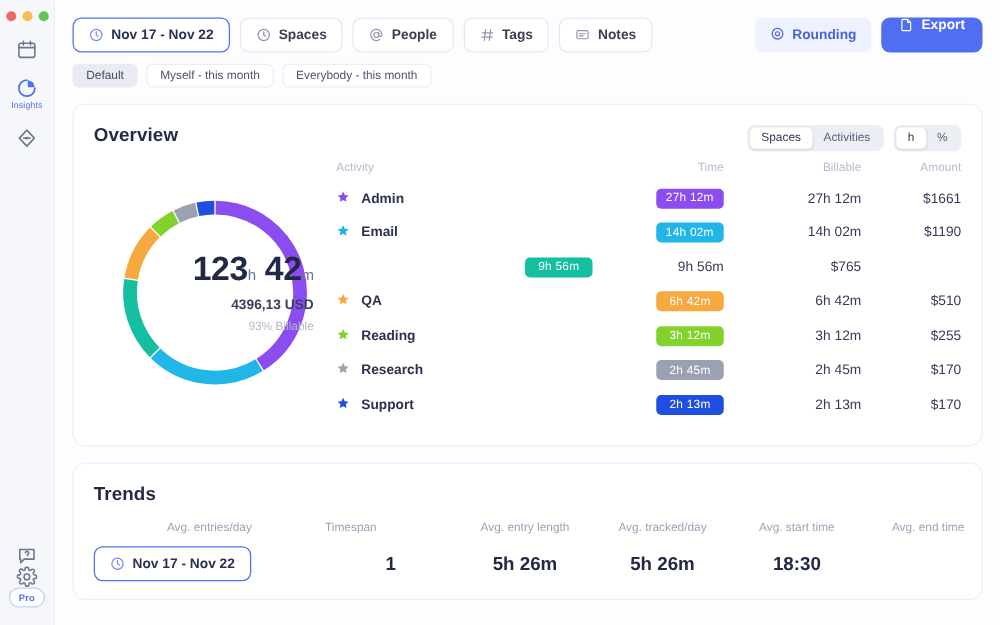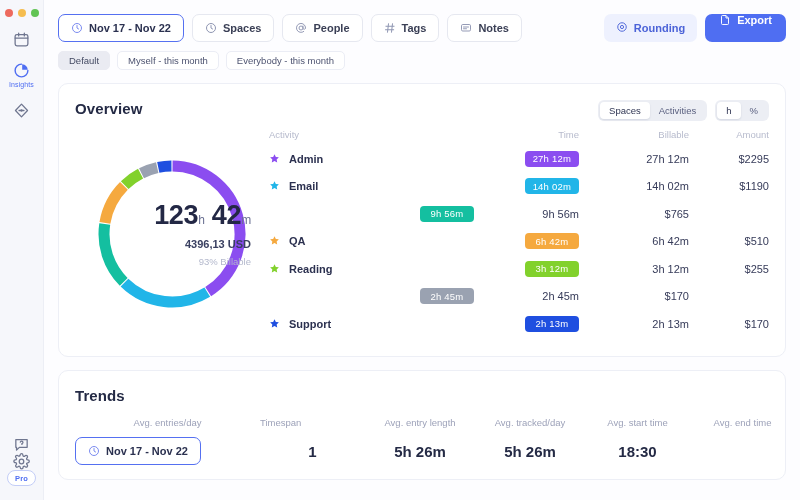--- a/index.html
+++ b/index.html
@@ -368,21 +368,21 @@
                 <div class="act">
                   <span><svg width="11" height="11" viewBox="0 0 24 24" fill="#8b4df0">
                       <path d="M12 2.5l2.9 6.1 6.6.9-4.8 4.6 1.2 6.6L12 17.6 6.1 20.7l1.2-6.6L2.5 9.5l6.6-.9z"></path>
                     </svg></span>
                   <span class="act-name">Admin</span>
                 </div>
                 <div class="cell-time">
                   <span class="chip" style="background:#8b4df0">27h 12m</span>
                 </div>
                 <div class="cell-bill">27h 12m</div>
-                <div class="cell-amt">$2295</div>
+                <div class="cell-amt">$1661</div>
               </div>
               <div class="trow">
                 <div class="act">
                   <span><svg width="11" height="11" viewBox="0 0 24 24" fill="#21b5e8">
                       <path d="M12 2.5l2.9 6.1 6.6.9-4.8 4.6 1.2 6.6L12 17.6 6.1 20.7l1.2-6.6L2.5 9.5l6.6-.9z"></path>
                     </svg></span>
                   <span class="act-name">Email</span>
                 </div>
                 <div class="cell-time">
                   <span class="chip" style="background:#21b5e8">14h 02m</span>
@@ -417,20 +417,26 @@
                     </svg></span>
                   <span class="act-name">Reading</span>
                 </div>
                 <div class="cell-time">
                   <span class="chip" style="background:#82d12c">3h 12m</span>
                 </div>
                 <div class="cell-bill">3h 12m</div>
                 <div class="cell-amt">$255</div>
               </div>
               <div class="trow">
+                <div class="act">
+                  <span><svg width="11" height="11" viewBox="0 0 24 24" fill="#9aa2b1">
+                      <path d="M12 2.5l2.9 6.1 6.6.9-4.8 4.6 1.2 6.6L12 17.6 6.1 20.7l1.2-6.6L2.5 9.5l6.6-.9z"></path>
+                    </svg></span>
+                  <span class="act-name">Research</span>
+                </div>
                 <div class="cell-time">
                   <span class="chip" style="background:#9aa2b1">2h 45m</span>
                 </div>
                 <div class="cell-bill">2h 45m</div>
                 <div class="cell-amt">$170</div>
               </div>
               <div class="trow">
                 <div class="act">
                   <span><svg width="11" height="11" viewBox="0 0 24 24" fill="#1f4fe0">
                       <path d="M12 2.5l2.9 6.1 6.6.9-4.8 4.6 1.2 6.6L12 17.6 6.1 20.7l1.2-6.6L2.5 9.5l6.6-.9z"></path>

